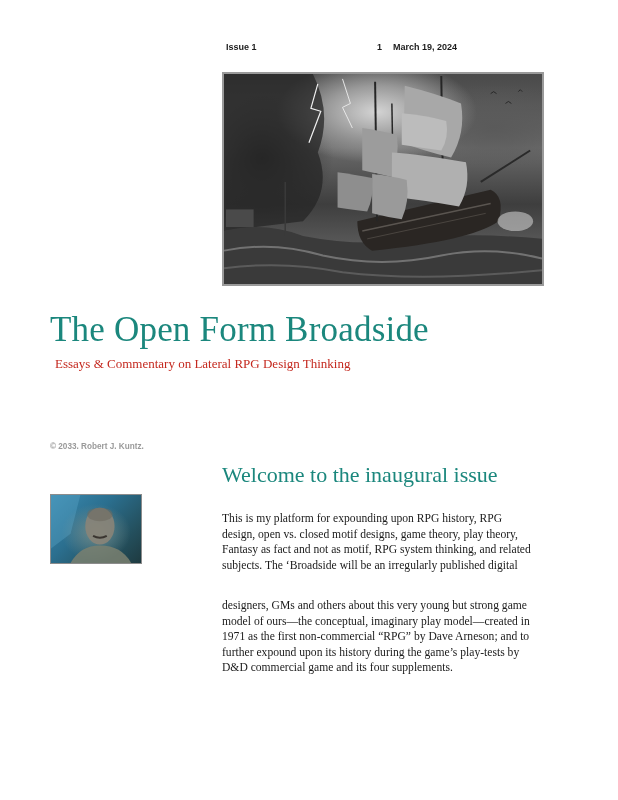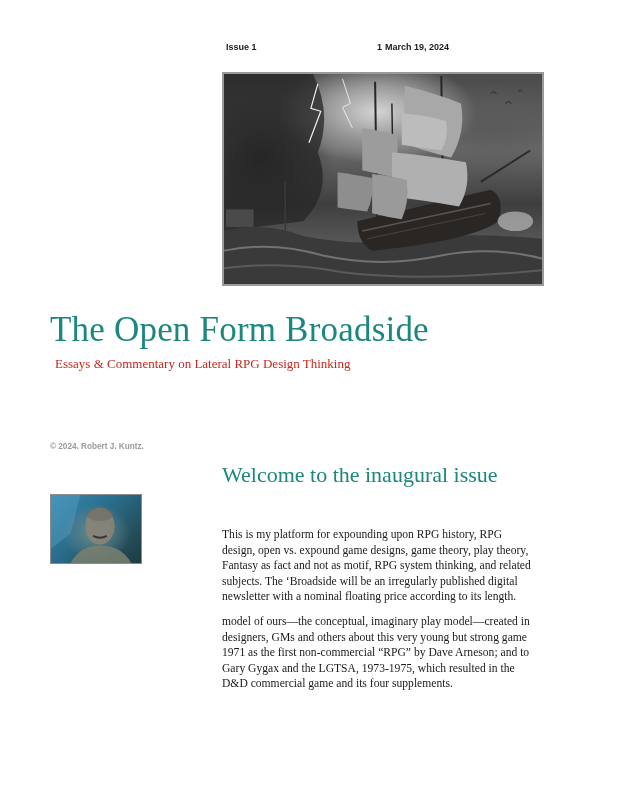--- a/index.html
+++ b/index.html
@@ -3,21 +3,21 @@
 <meta charset="utf-8">
 <style>
   * { margin: 0; padding: 0; box-sizing: border-box; }
   html, body { width: 618px; height: 800px; background: #ffffff; overflow: hidden; }
   body { position: relative; font-family: "Liberation Serif", "DejaVu Serif", serif; color: #1a1a1a; }
 
   .page-header { position: absolute; top: 36px; left: 0; width: 530px; height: 14px;
     font-family: "Liberation Sans", "DejaVu Sans", sans-serif; font-size: 9px; font-weight: bold; color: #1c1c1c; margin-top: 6px; }
   .hdr-issue { position: absolute; left: 226px; top: 0; }
   .hdr-page { position: absolute; left: 377px; top: 0; }
-  .hdr-date { position: absolute; right: 81px; top: 0; }
+  .hdr-date { position: absolute; right: 73px; top: 0; }
 
   .hero { position: absolute; left: 222px; top: 72px; width: 322px; height: 214px;
     border: 2px solid #9a9a9a; overflow: hidden;
     background: radial-gradient(ellipse 45% 35% at 48% 18%, #d4d4d4 0%, #9a9a9a 35%, transparent 70%),
                 radial-gradient(ellipse 30% 40% at 12% 40%, #2a2a2a 0%, transparent 75%),
                 radial-gradient(ellipse 35% 25% at 85% 25%, #5a5a5a 0%, transparent 80%),
                 linear-gradient(180deg, #4a4a4a 0%, #6a6a6a 35%, #3e3e3e 62%, #575757 80%, #2c2c2c 100%); }
   .hero svg { position: absolute; left: 0; top: 0; width: 100%; height: 100%; }
 
   .masthead-title { position: absolute; left: 50px; top: 310px; font-size: 35px; color: #1b877d; letter-spacing: 0.2px;
@@ -30,21 +30,21 @@
   .sidebar .copy { position: absolute; left: 0; top: 0; white-space: nowrap; }
   .sidebar .rights { position: absolute; left: 12px; top: 23px; white-space: nowrap; margin-top: 32px; }
   .portrait { position: absolute; left: 50px; top: 494px; width: 92px; height: 70px; border: 1px solid #8c8c8c; overflow: hidden;
     background: radial-gradient(ellipse 55% 60% at 50% 55%, #6f8a8a 0%, transparent 70%),
                 linear-gradient(135deg, #3a8ab0 0%, #2b6f8f 40%, #24505e 75%, #1e3a40 100%); }
   .portrait svg { position: absolute; left: 0; top: 0; width: 100%; height: 100%; }
 
   .article { position: absolute; left: 222px; top: 436px; width: 320px; margin-top: 24px; }
   .welcome { font-size: 22px; line-height: 30px; color: #1b877d; font-family: "Liberation Serif", "DejaVu Serif", serif; }
   .welcome em { font-style: italic; }
-  .para { font-size: 11.6px; line-height: 15.6px; color: #1a1a1a; margin-top: 16px; }
+  .para { font-size: 11.6px; line-height: 15.6px; color: #1a1a1a; margin-top: 0; }
   .para1 { position: absolute; left: 222px; top: 511px; width: 320px; }
   .para2 { position: absolute; left: 222px; top: 598px; width: 320px; }
   .line { display: block; white-space: nowrap; }
 </style>
 </head>
 <body>
 
 <div class="page-header">
   <span class="hdr-issue">Issue 1</span>
   <span class="hdr-page">1</span>
@@ -86,21 +86,21 @@
     <ellipse cx="295" cy="150" rx="18" ry="10" fill="#d8d8d8" opacity="0.55"></ellipse>
 
     <path d="M270 20 l3 -2 l3 2 M285 30 l3 -2 l3 2 M298 18 l2 -2 l2 2" stroke="#1c1c1c" stroke-width="0.8" fill="none"></path>
   </svg>
 </div>
 
 <div class="masthead-title">The Open Form Broadside</div>
 <div class="masthead-sub">Essays &amp; Commentary on Lateral RPG Design Thinking</div>
 
 <div class="sidebar">
-  <span class="copy">© 2024. Robert J. Kuntz.</span>
+  <span class="copy">© 2033. Robert J. Kuntz.</span>
   <span class="rights">All Rights Reserved.</span>
 </div>
 
 <div class="portrait" title="Author portrait">
   <svg viewBox="0 0 92 70" preserveAspectRatio="none">
     <ellipse cx="50" cy="32" rx="15" ry="19" fill="#8a8478" opacity="0.9"></ellipse>
     <ellipse cx="50" cy="20" rx="13" ry="7" fill="#6e6a60" opacity="0.6"></ellipse>
     <path d="M43 42 Q50 46 57 42" stroke="#3a3530" stroke-width="2" fill="none"></path>
     <path d="M20 70 Q30 52 50 52 Q72 52 82 70 Z" fill="#7a8070" opacity="0.85"></path>
     <path d="M0 0 L30 0 L20 40 L0 55 Z" fill="#5ea8cc" opacity="0.35"></path>
@@ -108,25 +108,24 @@
 </div>
 
 <div class="article">
   <div class="welcome">
     <span class="line">Welcome to the inaugural issue</span>
   </div>
 </div>
 
 <div class="para para1">
   <span class="line">This is my platform for expounding upon RPG history, RPG</span>
-  <span class="line">design, open vs. expound game designs, game theory, play theory,</span>
+  <span class="line">design, open vs. closed motif designs, game theory, play theory,</span>
   <span class="line">Fantasy as fact and not as motif, RPG system thinking, and related</span>
   <span class="line">subjects.  The ‘Broadside will be an irregularly published digital</span>
-  <span class="line">newsletter with a nominal floating price according to its length.</span>
 </div>
 
 <div class="para para2">
+  <span class="line">designers, GMs and others about this very young but strong game</span>
   <span class="line">model of ours—the conceptual, imaginary play model—created in</span>
-  <span class="line">designers, GMs and others about this very young but strong game</span>
   <span class="line">1971 as the first non-commercial “RPG” by Dave Arneson; and to</span>
-  <span class="line">Gary Gygax and the LGTSA, 1973-1975, which resulted in the</span>
+  <span class="line">further expound upon its history during the game’s play-tests by</span>
   <span class="line">D&amp;D commercial game and its four supplements.</span>
 </div>
 
 </body></html>

